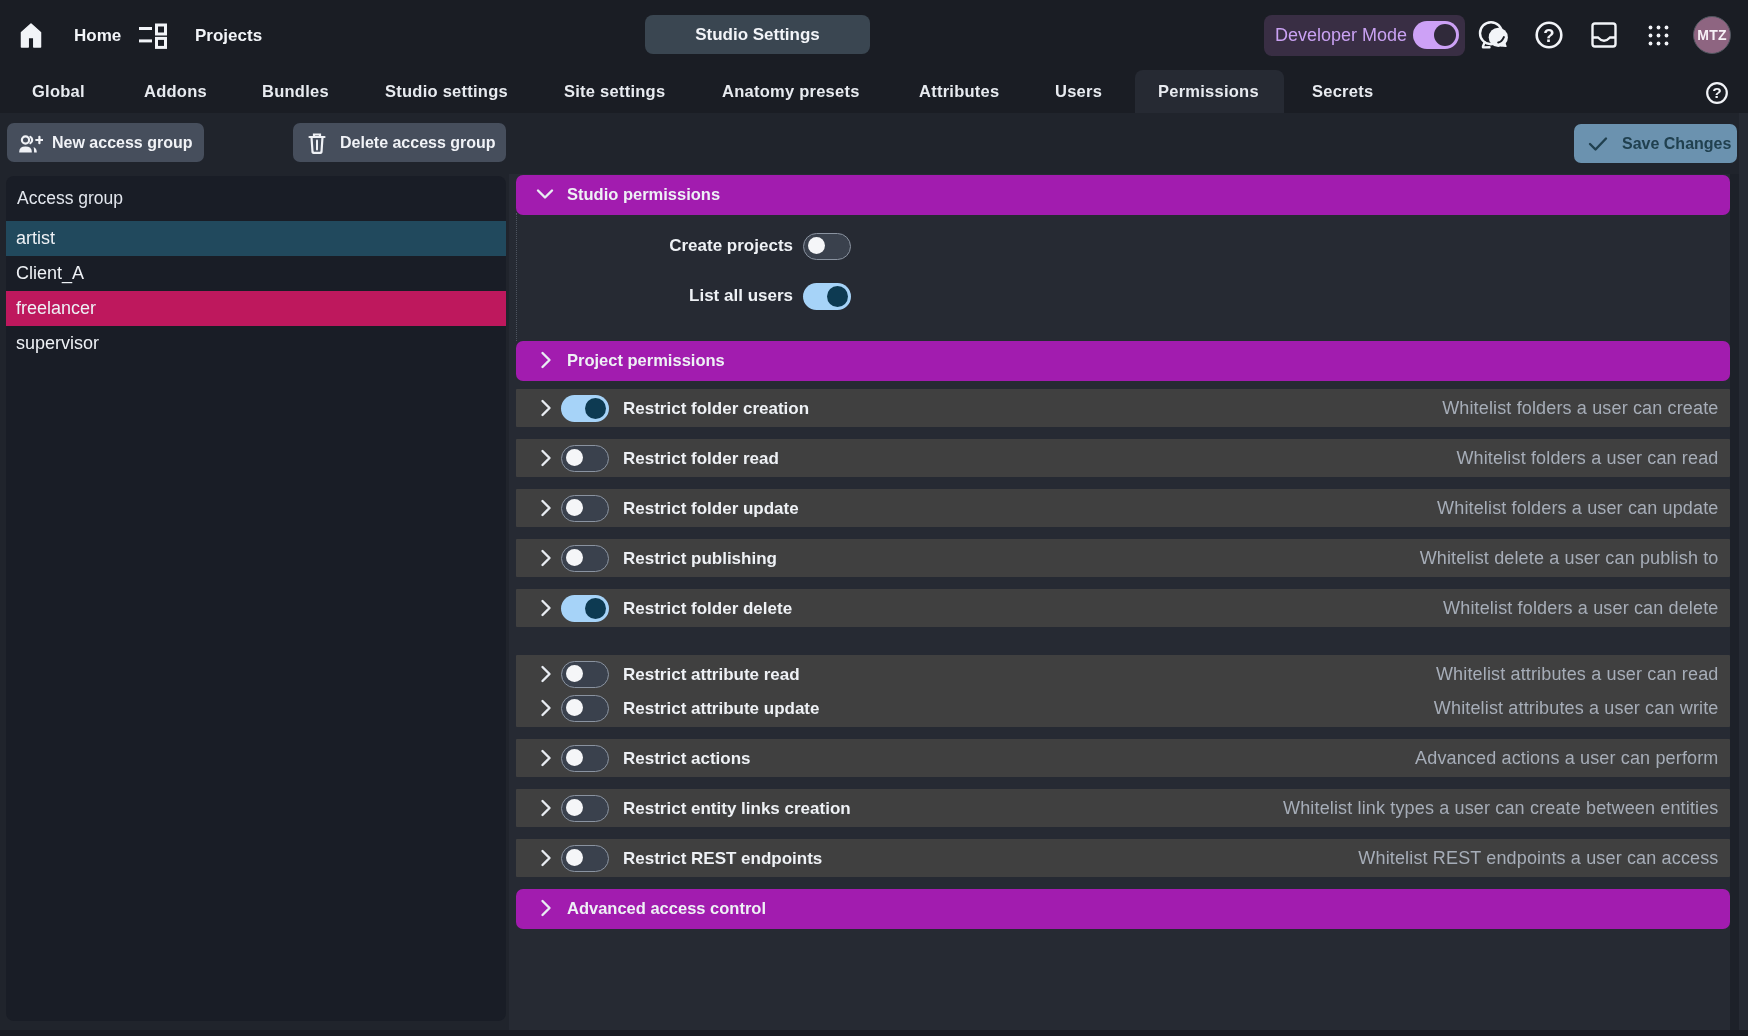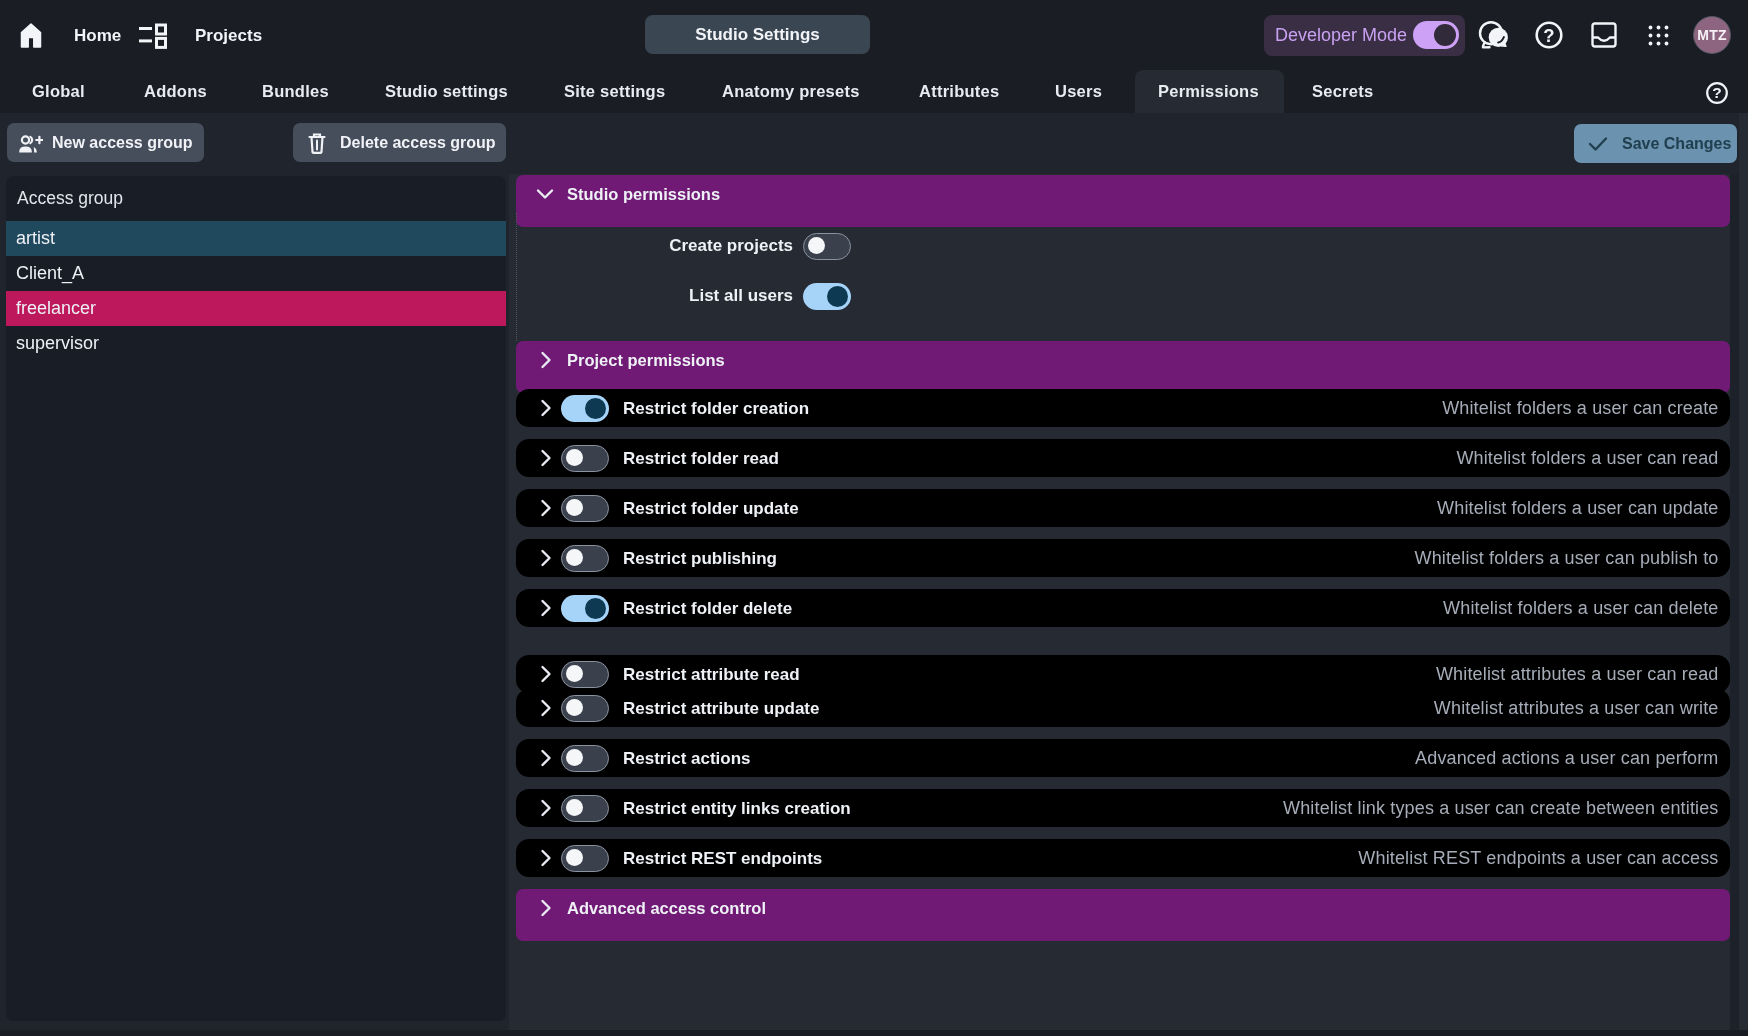--- a/index.html
+++ b/index.html
@@ -59,26 +59,26 @@
     color:#20404f; font-size:16px; font-weight:600;
   }
 
   
   .left-panel { left:6px; top:176px; width:500px; height:845px; background:#191d26; border-radius:8px; }
   .lp-header { position:absolute; left:11px; top:12px; color:#e2e6ed; font-size:17.5px; }
   .lp-row { position:absolute; left:0; width:100%; height:35px; display:flex; align-items:center; padding-left:10px; color:#eef1f5; font-size:18px; }
 
   
   .sec-header {
-    left:516px; width:1214px; height:52px; background:#701a75; border-radius:7px;
+    left:516px; width:1214px; height:40px; background:#a21caf; border-radius:7px;
     color:#eef1f5; font-size:16.5px; font-weight:600;
   }
   .sec-header .lbl { position:absolute; left:51px; top:10px; }
   .perm-row {
-    left:516px; width:1214px; height:38px; background:#000000; border-radius:13px;
+    left:516px; width:1214px; height:38px; background:#404040; border-radius:1px;
     color:#eef1f5; font-size:17px; font-weight:600;
   }
   .perm-row .lbl { position:absolute; left:107px; top:10px; }
   .perm-row .hint { position:absolute; right:11.5px; top:8.5px; color:#a6adb8; font-size:18px; letter-spacing:0.15px; font-weight:normal; }
   .dotted-line { left:516px; top:213px; width:1px; height:128px; border-left:1px dotted #4d545f; }
 
   .fieldlbl { color:#eef1f5; font-size:17px; font-weight:600; }
 
   
   .sw { position:absolute; width:48px; height:27px; border-radius:14px; }
@@ -257,21 +257,21 @@
   <div class="hint">Whitelist folders a user can update</div>
 </div>
 <div class="abs perm-row" style="top:539px;">
   <svg style="position:absolute;left:22px;top:10px" width="16" height="18" viewBox="0 0 16 18">
     <path d="M4.5 2 L11.5 9 L4.5 16" fill="none" stroke="#e8ecf2" stroke-width="2.4" stroke-linecap="round" stroke-linejoin="round"></path>
   </svg>
   <div class="sw off" style="left:45px;top:5.5px;">
       <div class="k"></div>
     </div>
   <div class="lbl">Restrict publishing</div>
-  <div class="hint">Whitelist folders a user can publish to</div>
+  <div class="hint">Whitelist delete a user can publish to</div>
 </div>
 <div class="abs perm-row" style="top:589px;">
   <svg style="position:absolute;left:22px;top:10px" width="16" height="18" viewBox="0 0 16 18">
     <path d="M4.5 2 L11.5 9 L4.5 16" fill="none" stroke="#e8ecf2" stroke-width="2.4" stroke-linecap="round" stroke-linejoin="round"></path>
   </svg>
   <div class="sw on" style="left:45px;top:5.5px;">
       <div class="k"></div>
     </div>
   <div class="lbl">Restrict folder delete</div>
   <div class="hint">Whitelist folders a user can delete</div>

